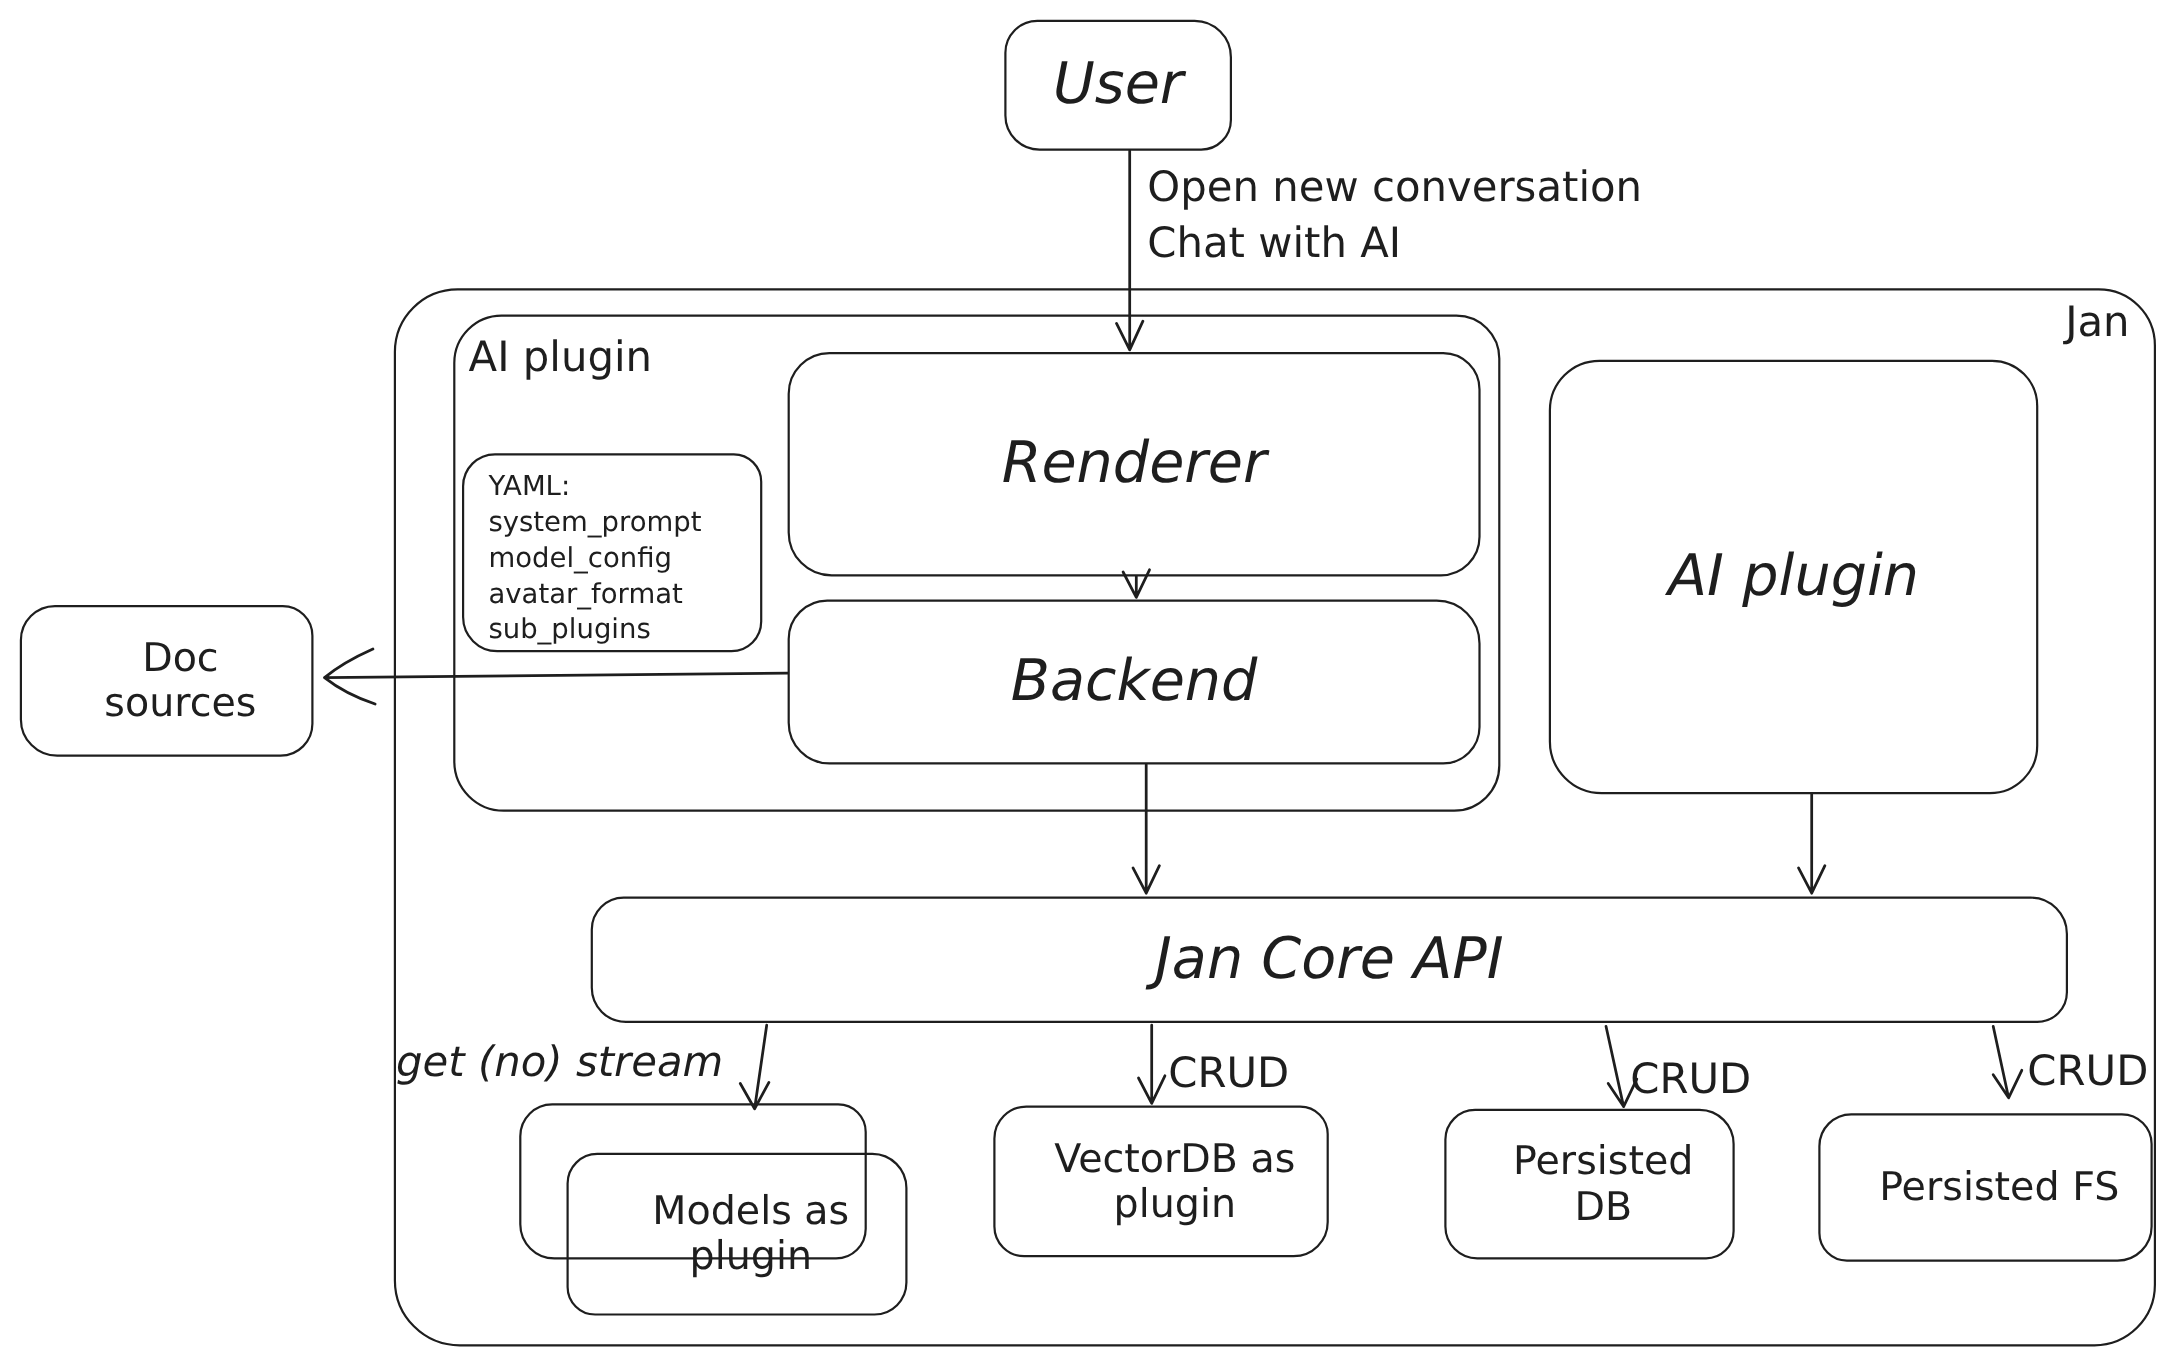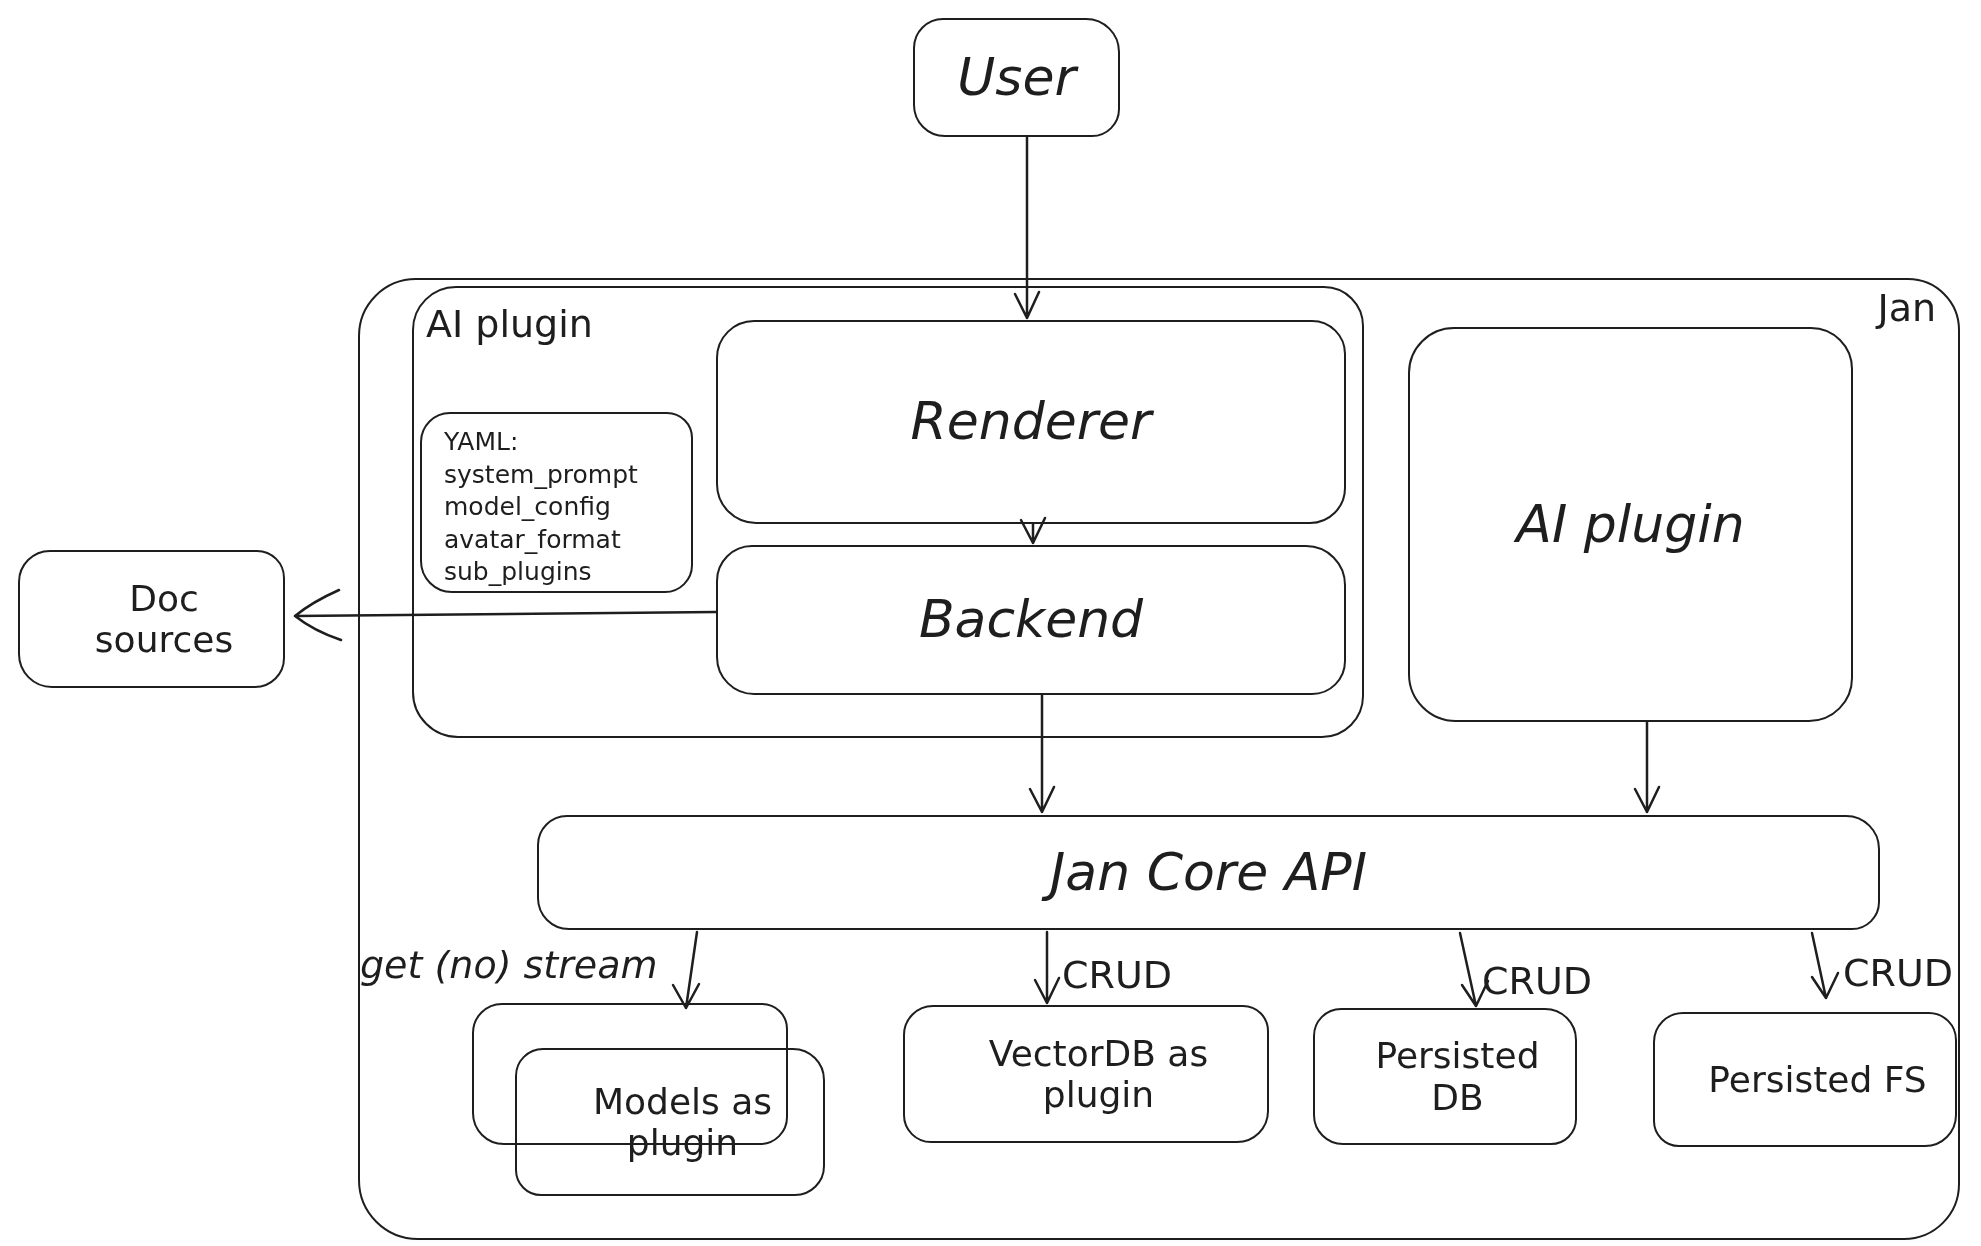--- a/index.html
+++ b/index.html
@@ -14,31 +14,31 @@
   }
   .label-center{
     position:absolute;inset:0;display:flex;align-items:center;justify-content:center;
     text-align:center;font-size:38px;line-height:1.15;padding:0 18px;
   }
   .corner-label{position:absolute;font-size:38px;z-index:4;}
   .edge-label{position:absolute;font-size:38px;line-height:1.35;white-space:pre-line;z-index:4;}
   .yaml-text{position:absolute;left:22px;top:12px;font-size:25px;line-height:1.3;}
   
   .user-box{left:913px;top:18px;width:207px;height:119px;border-radius:30px 34px 28px 32px;}
-  .outer-jan{left:358px;top:262px;width:1602px;height:962px;border-radius:58px 52px 56px 60px;z-index:1;margin-top:16px;}
+  .outer-jan{left:358px;top:262px;width:1602px;height:962px;border-radius:58px 52px 56px 60px;z-index:1;}
   .inner-ai{left:412px;top:286px;width:952px;height:452px;border-radius:44px 40px 42px 46px;z-index:1;}
   .renderer{left:716px;top:320px;width:630px;height:204px;border-radius:38px 34px 36px 40px;}
   .backend{left:716px;top:545px;width:630px;height:150px;border-radius:36px 40px 34px 38px;}
   .yaml-note{left:420px;top:412px;width:273px;height:181px;border-radius:30px 26px 28px 32px;}
   .doc-sources{left:18px;top:550px;width:267px;height:138px;border-radius:32px 28px 30px 34px;}
   .ai-right{left:1408px;top:327px;width:445px;height:395px;border-radius:46px 42px 44px 48px;}
   .jan-core{left:537px;top:815px;width:1343px;height:115px;border-radius:30px 34px 28px 32px;padding-left:28px;}
   .models-back{left:472px;top:1003px;width:316px;height:142px;border-radius:30px 26px 28px 32px;}
   .models-front{left:515px;top:1048px;width:310px;height:148px;border-radius:28px 32px 30px 26px;background:transparent;}
-  .vectordb{left:903px;top:1005px;width:366px;height:138px;border-radius:30px 26px 32px 28px;}
+  .vectordb{left:903px;top:1005px;width:305px;height:138px;border-radius:30px 26px 32px 28px;}
   .persisted-db{left:1313px;top:1008px;width:264px;height:137px;border-radius:28px 32px 26px 30px;}
   .persisted-fs{left:1653px;top:1012px;width:304px;height:135px;border-radius:30px 28px 32px 26px;}
   .jan-label{right:22px;top:6px;}
   .inner-ai-label{left:12px;top:14px;}
   .lbl-open-chat{left:1043px;top:145px;}
   .lbl-get-stream{left:360px;top:940px;font-style:italic;}
   .lbl-crud-1{left:1062px;top:950px;}
   .lbl-crud-2{left:1482px;top:956px;}
   .lbl-crud-3{left:1843px;top:948px;}
   .label-sm{font-size:36px;margin-left:25px;}
@@ -101,20 +101,22 @@
   </div>
 
   <div class="box persisted-db">
     <div class="label-center label-sm">Persisted DB</div>
   </div>
 
   <div class="box persisted-fs">
     <div class="label-center label-sm">Persisted FS</div>
   </div>
 
+  <div class="edge-label lbl-open-chat">Open new conversation
+Chat with AI</div>
   <div class="edge-label lbl-get-stream">get (no) stream</div>
   <div class="edge-label lbl-crud-1">CRUD</div>
   <div class="edge-label lbl-crud-2">CRUD</div>
   <div class="edge-label lbl-crud-3">CRUD</div>
 
   <svg class="arrows" width="1981" height="1246" viewBox="0 0 1981 1246">
     <g stroke="#1e1e1e" stroke-width="2.5" fill="none" stroke-linecap="round" stroke-linejoin="round">
       <path d="M1027,137 L1027,318 M1015,294 L1027,318 M1027,318 L1039,292"></path>
       <path d="M1033,524 L1033,543 M1021,520 L1033,543 M1033,543 L1045,518"></path>
       <path d="M1042,695 L1042,812 M1030,789 L1042,812 M1042,812 L1054,787"></path>

